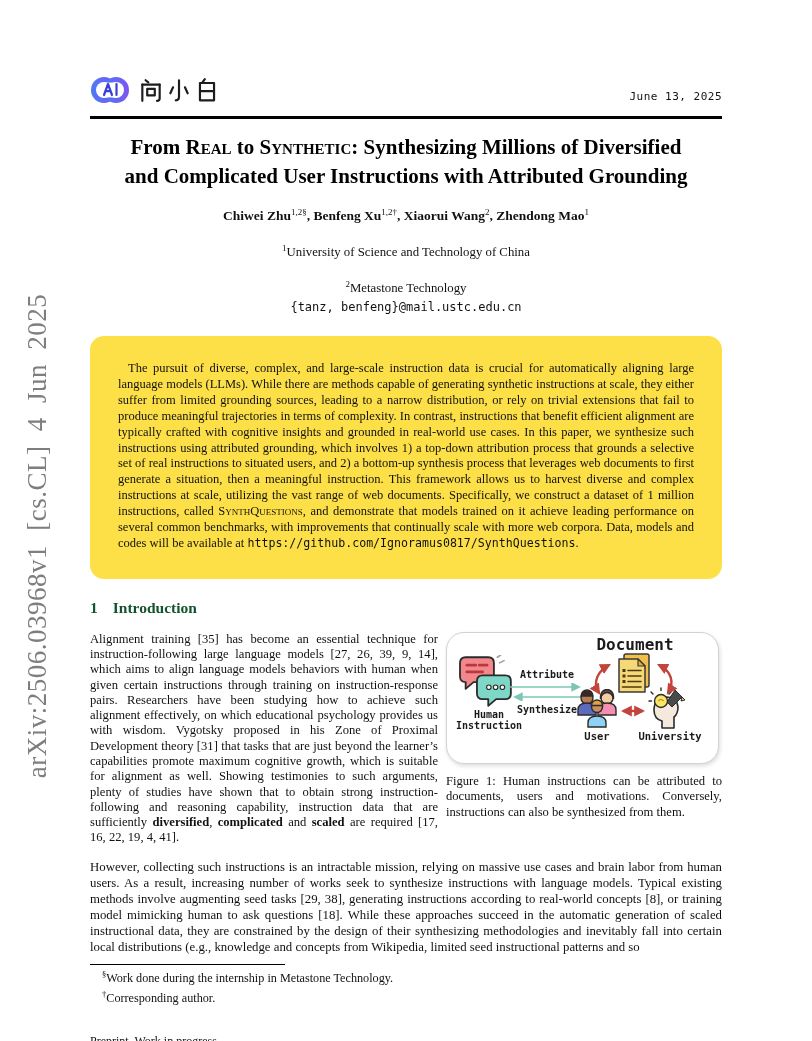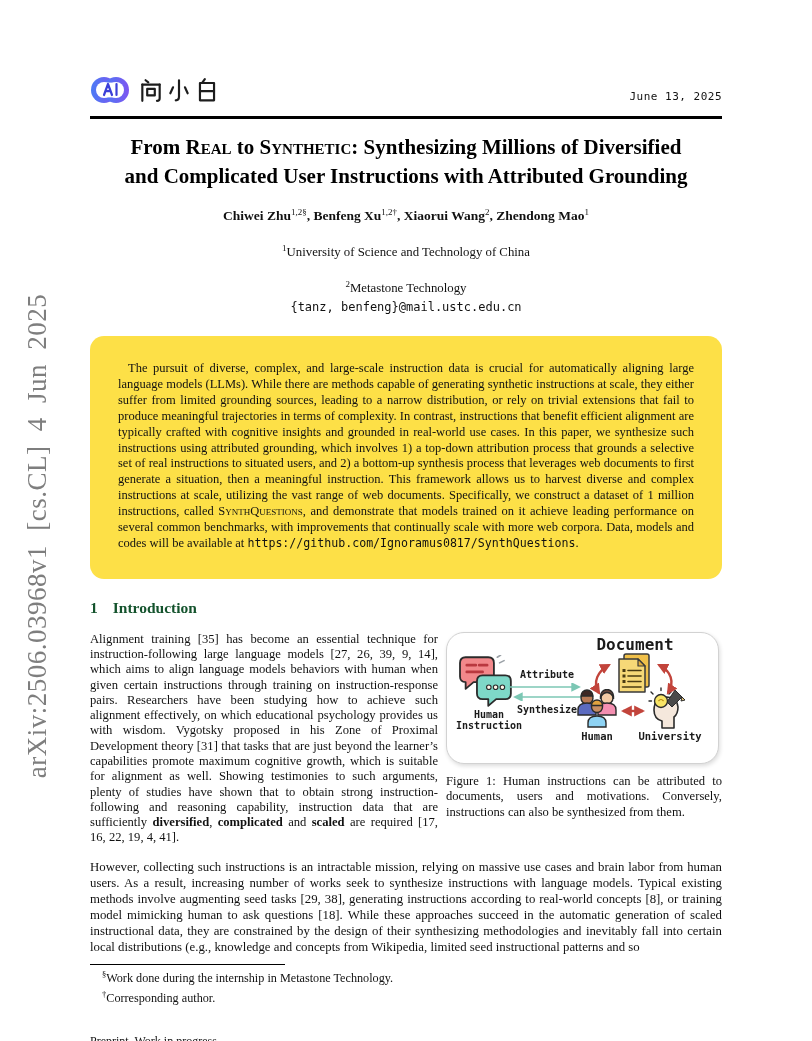--- a/index.html
+++ b/index.html
@@ -202,21 +202,21 @@
               <path d="M6,7 a6,6 0 0 1 12,0 z" fill="#3E2723"></path>
               <path d="M3,26 v-5 q0,-7 9,-7 q9,0 9,7 v5 z" fill="#5C6BC0"></path>
               <circle cx="32" cy="9" r="6" fill="#F3CBA5"></circle>
               <path d="M25.5,10 a6.5,6.5 0 0 1 13,0 l0,-3 a6.5,6.5 0 0 0 -13,0 z" fill="#6D4C41"></path>
               <path d="M23,26 v-5 q0,-7 9,-7 q9,0 9,7 v5 z" fill="#F48FB1"></path>
               <circle cx="22" cy="18" r="5.5" fill="#C98E62"></circle>
               <path d="M16.5,16.5 a5.5,5.5 0 0 1 11,0 z" fill="#E0A23F"></path>
               <path d="M13,38 v-4 q0,-7 9,-7 q9,0 9,7 v4 z" fill="#8ED3F4"></path>
             </g>
           </svg>
-          <div class="fig-label" style="left:128px;top:98px;width:44px;font-size:10.5px;">Human</div>
+          <div class="fig-label" style="left:128px;top:98px;width:44px;font-size:10.5px;">User</div>
 
           <svg class="fig-abs" style="left:198px;top:54px;" width="42" height="42" viewBox="0 0 42 42">
             <path d="M17,41 V34 Q9,32 9,23 Q9,11 21,10 Q32,10 33,20 Q33,27 29,30 L29,41 Z" fill="#F5E8DC" stroke="#2b2b2b" stroke-width="1.6" stroke-linejoin="round"></path>
             <path d="M30,3 L37,10 L27,20 L22,15 Z" fill="#4a4a4a" stroke="#2b2b2b" stroke-width="1"></path>
             <path d="M37,10 L40,13 L36,14 Z" fill="#E8C87E" stroke="#2b2b2b" stroke-width="1"></path>
             <circle cx="16" cy="14" r="6.5" fill="#F9E566" stroke="#2b2b2b" stroke-width="1.4"></circle>
             <path d="M13.5,14 q2.5,-3 5,0" stroke="#B8860B" stroke-width="1.2" fill="none"></path>
             <path d="M16,3.5 V1 M8,7 L6,5 M24,7 L26,5 M6.5,14 H4" stroke="#2b2b2b" stroke-width="1.4" stroke-linecap="round"></path>
           </svg>
           <div class="fig-label" style="left:186px;top:98px;width:74px;font-size:10.5px;">University</div>

